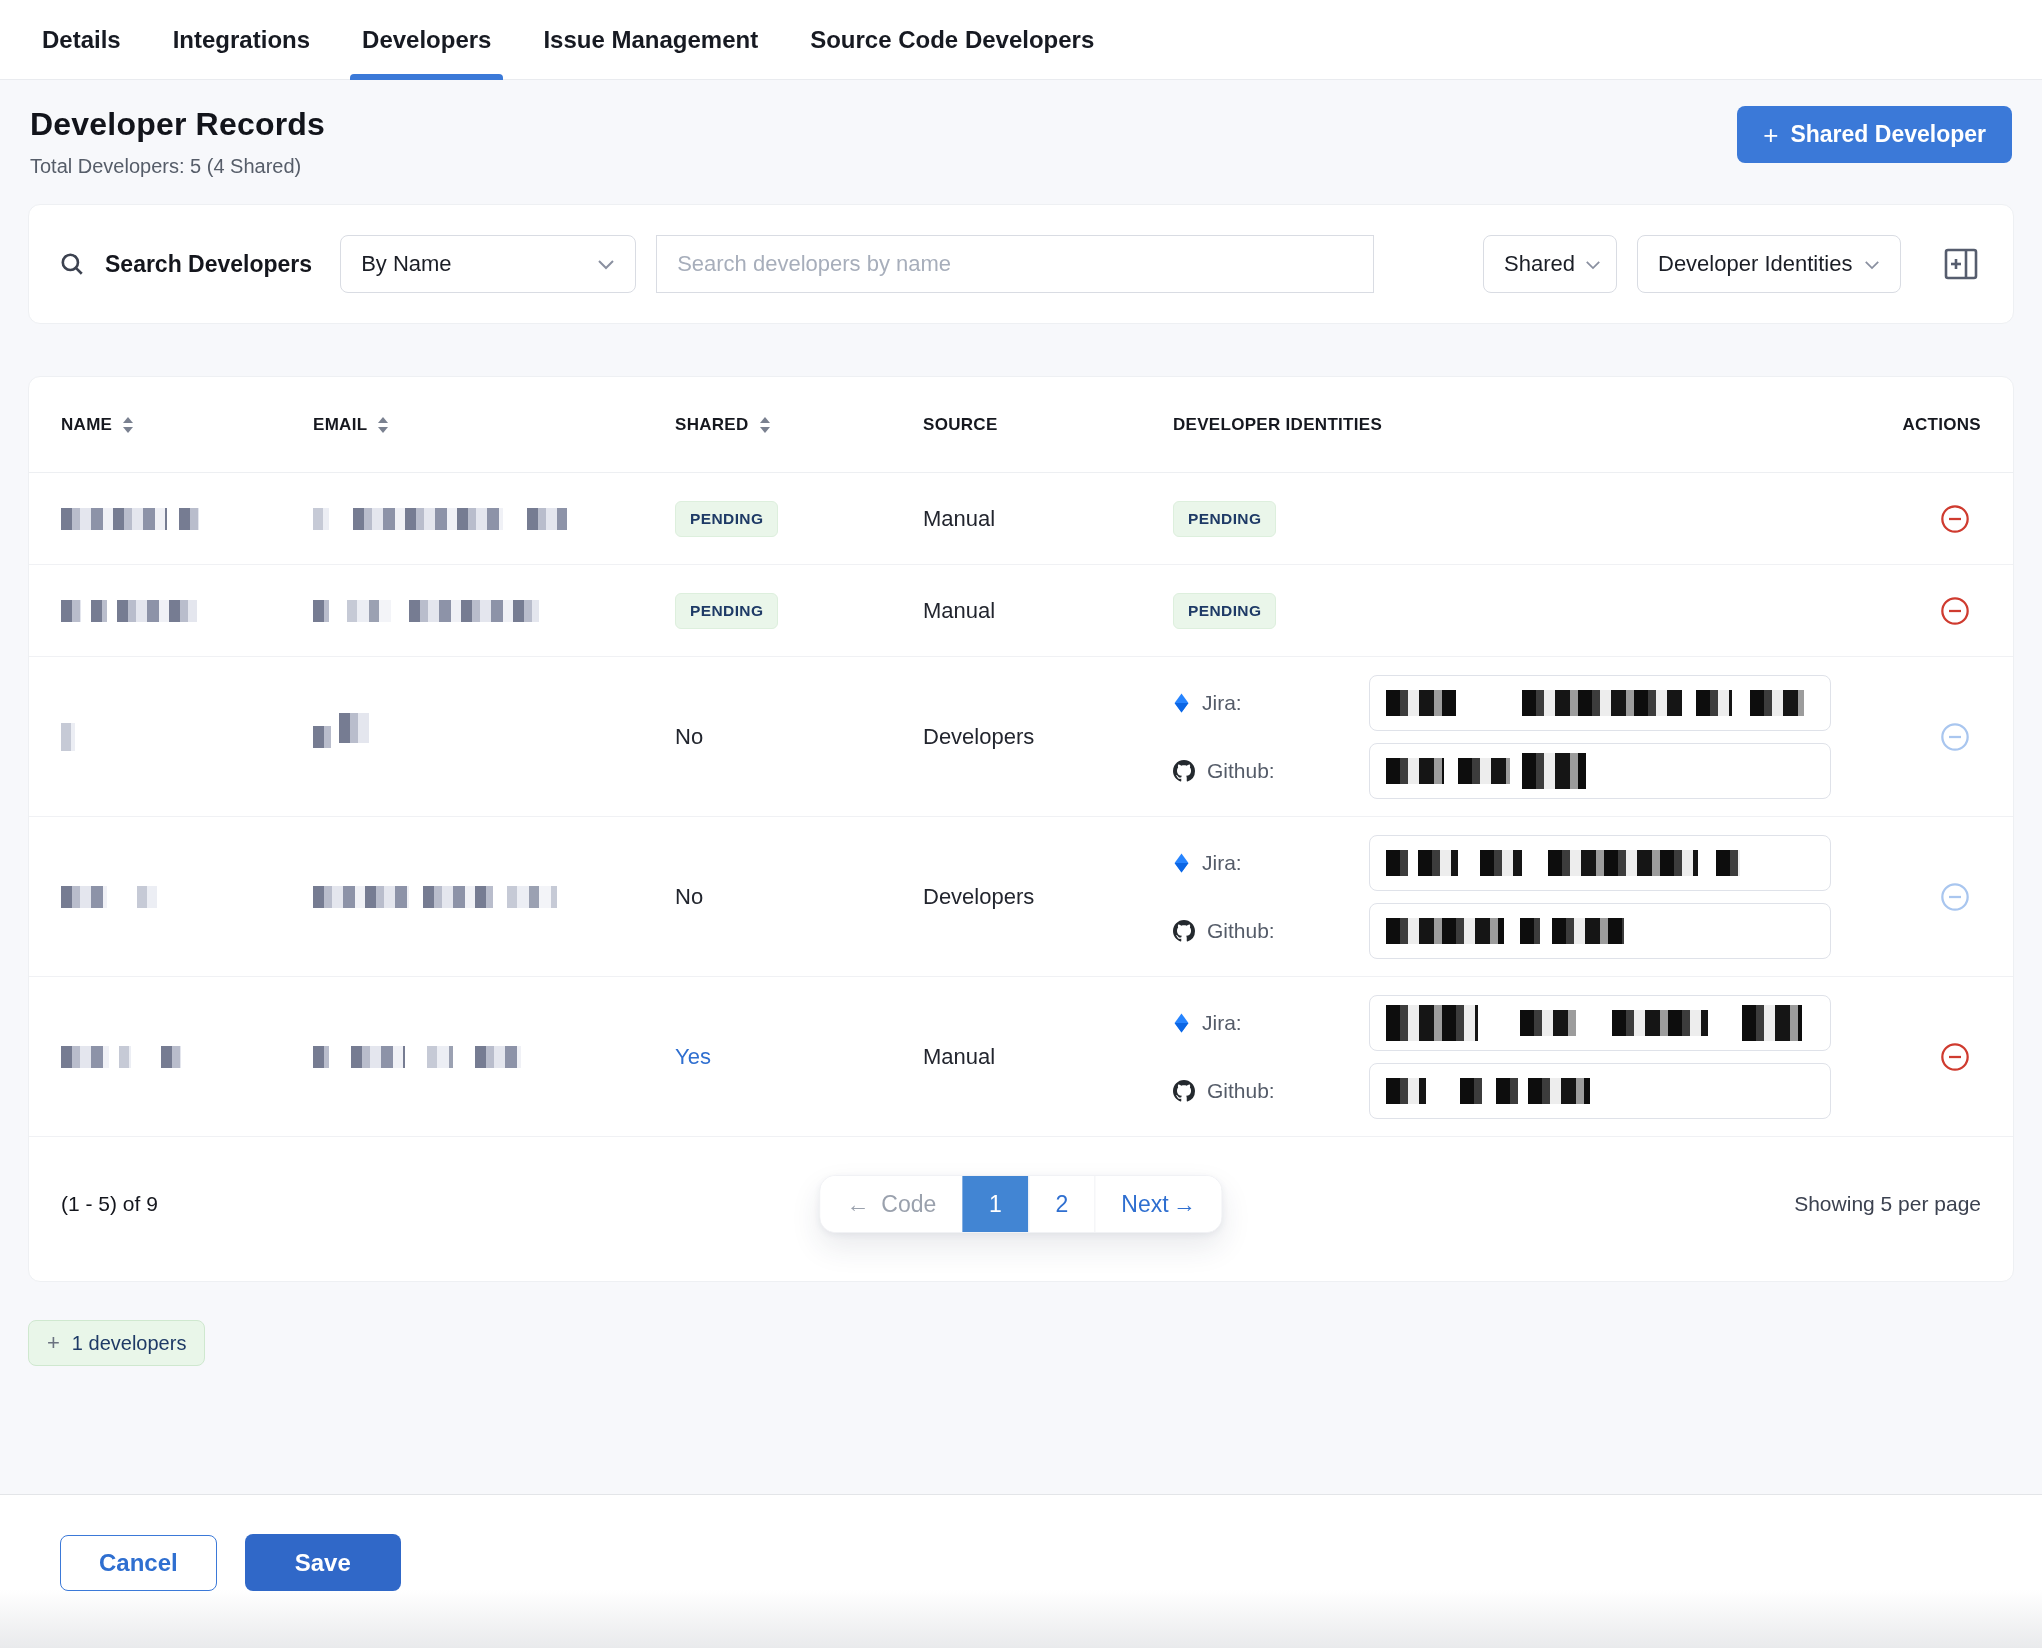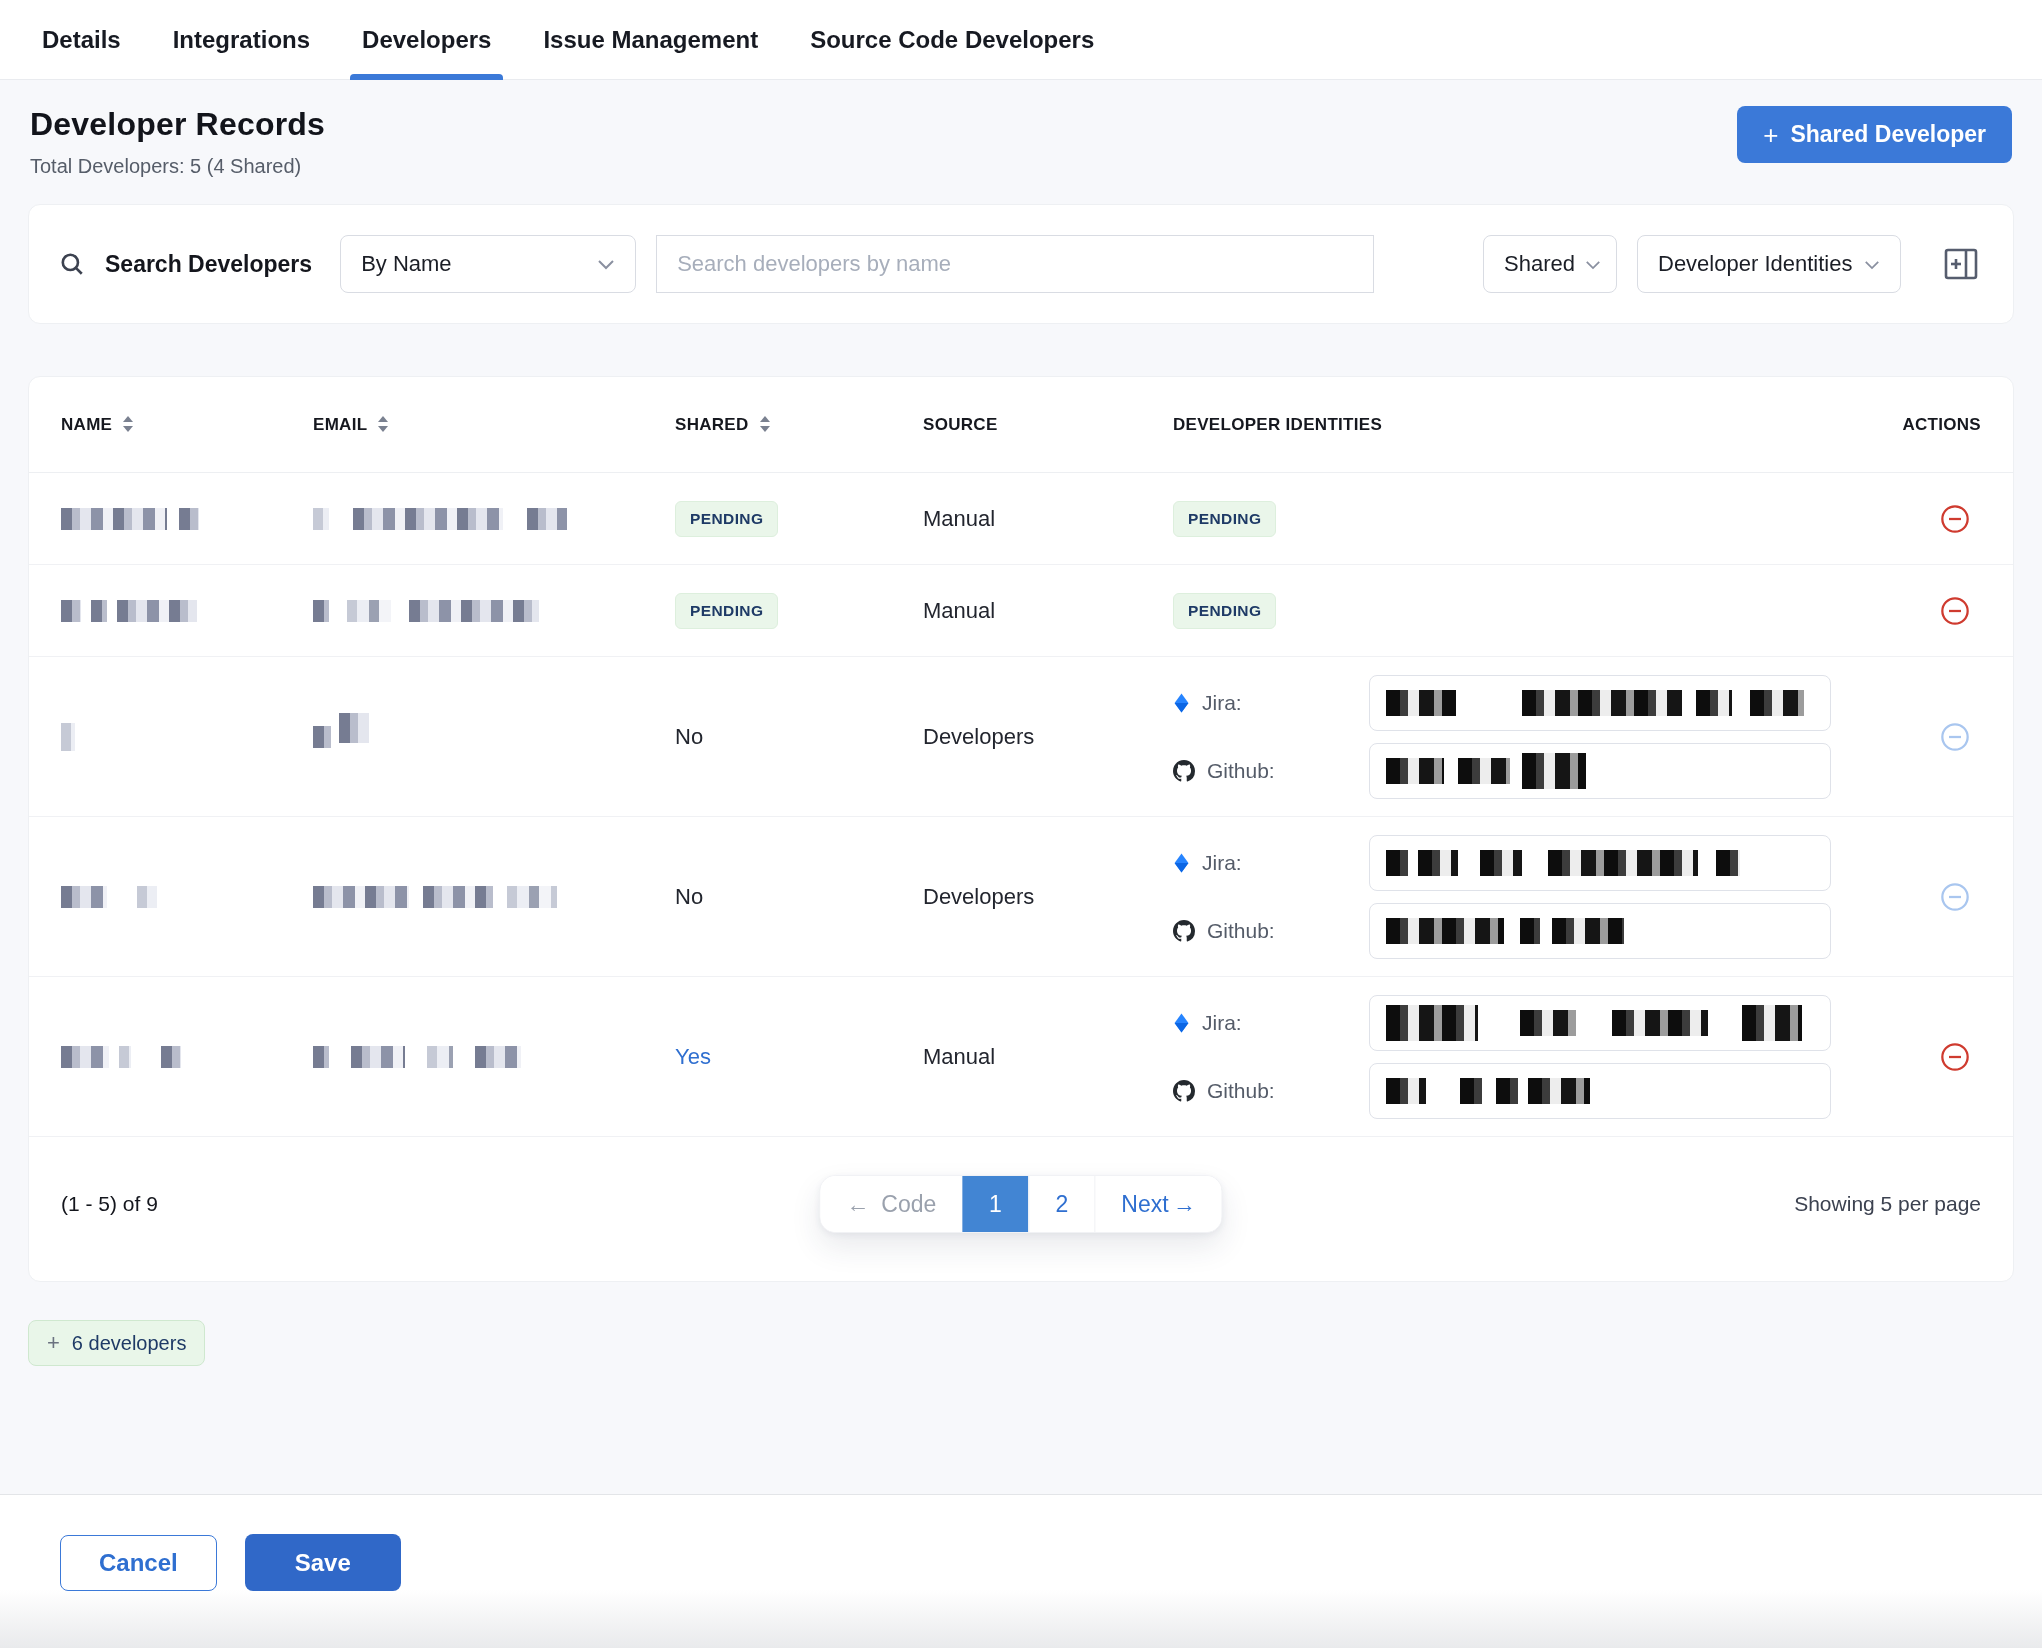--- a/index.html
+++ b/index.html
@@ -55,21 +55,21 @@
   .icon-btn { width:44px; height:44px; border:none; background:transparent;
     display:flex; align-items:center; justify-content:center; cursor:pointer; margin-left:18px; }
   
   .table-card { margin-top:52px; padding-bottom:10px; }
   .grid {
     display:grid; grid-template-columns:252px 362px 248px 250px 1fr 120px;
     align-items:center; padding:0 32px;
   }
   .thead { height:96px; border-bottom:1px solid #edeff2; }
   .th { font-size:17px; font-weight:700; color:#16181f; letter-spacing:.3px;
-    display:flex; align-items:flex-start; gap:10px; }
+    display:flex; align-items:center; gap:10px; }
   .th.actions { justify-content:flex-end; }
   .trow { border-bottom:1px solid #f0f1f4; }
   .trow.simple { height:92px; }
   .trow.tall { height:160px; }
   .trow:last-of-type { border-bottom:none; }
   .cell-text { font-size:22px; color:#22252e; }
   .cell-link { font-size:22px; color:var(--link); cursor:pointer; }
   .badge {
     display:inline-block; background:#eaf6ea; border:1px solid #ddefdd;
     color:#1e3a66; font-size:15.5px; font-weight:700; letter-spacing:.4px;
@@ -526,21 +526,21 @@
           <span>→</span>
         </button>
       </div>
       <span class="pager-perpage">Showing 5 per page</span>
     </div>
   </div>
 
   
   <div class="chip">
     <span class="plus">+</span>
-    <span>6 developers</span>
+    <span>1 developers</span>
   </div>
 
 </div>
 
 <div class="footer">
   <button class="btn-cancel">Cancel</button>
   <button class="btn-save">Save</button>
 </div>
 
 </body></html>

